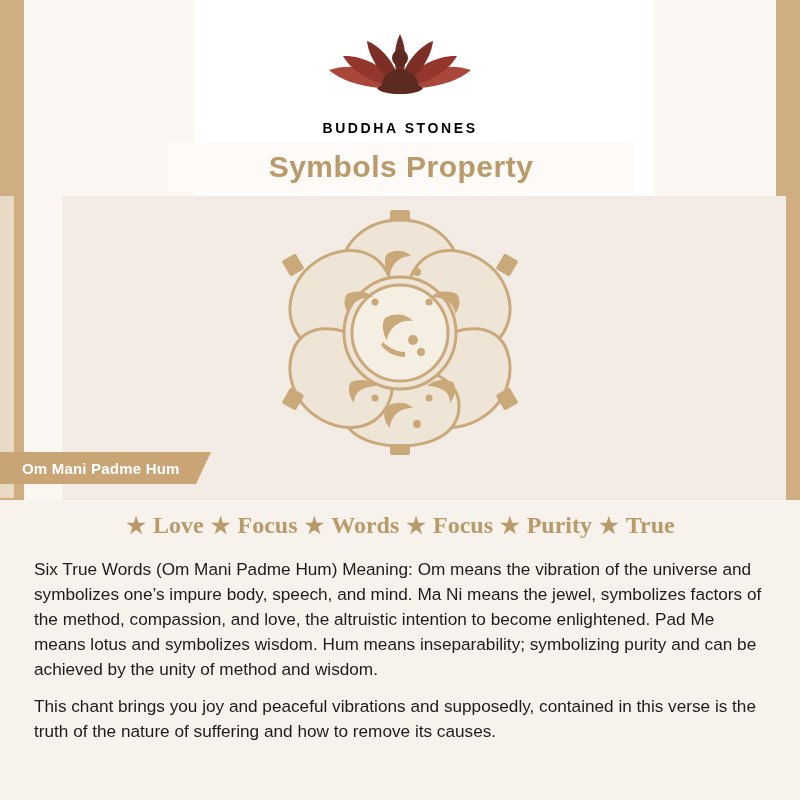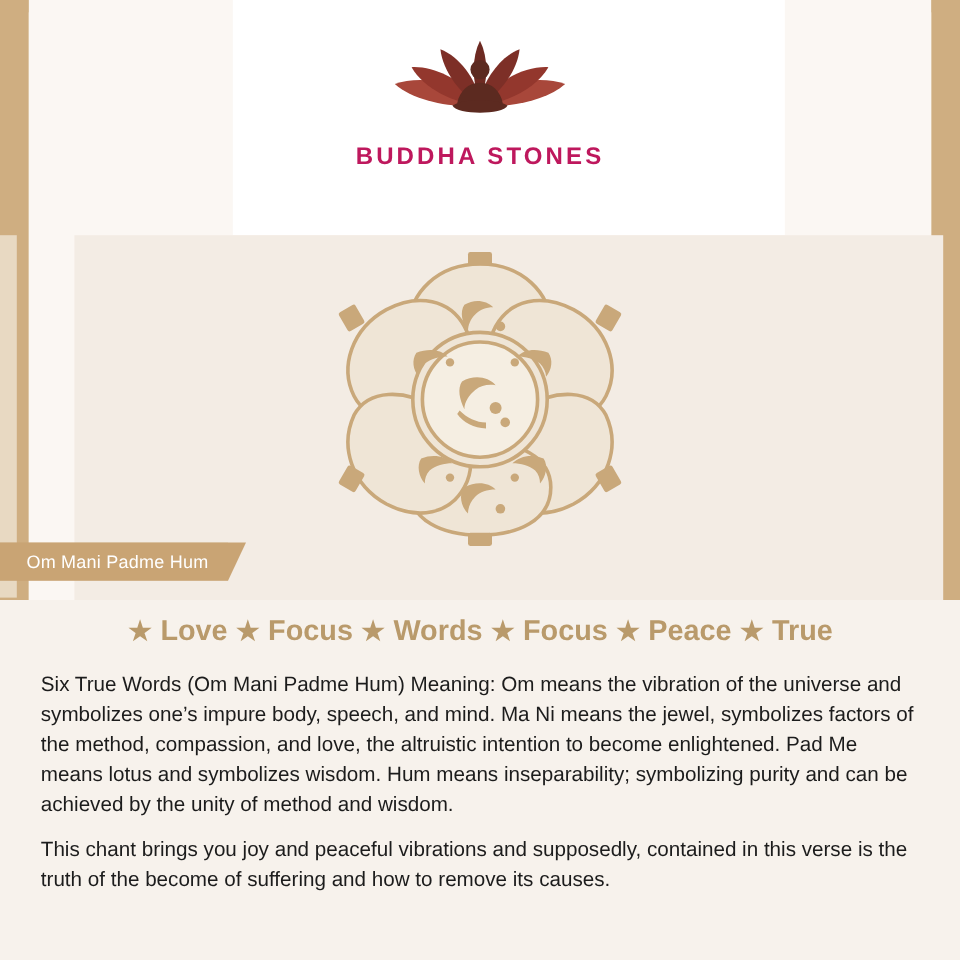--- a/index.html
+++ b/index.html
@@ -92,24 +92,24 @@
     left: 0;
     width: 800px;
     text-align: center;
   }
   .logo-mark {
     display: block;
     margin: 0 auto;
   }
   .logo-text {
     margin-top: 2px;
-    font-size: 20px;
+    font-size: 14px;
     font-weight: bold;
     letter-spacing: 2.6px;
-    color: #be185d;
+    color: #000000;
     font-family: "Liberation Sans", sans-serif;
   }
 
   
   .title-bar {
     position: absolute;
     top: 142px;
     left: 168px;
     width: 466px;
     height: 50px;
@@ -139,21 +139,21 @@
     position: absolute;
     top: 452px;
     left: 0;
     height: 32px;
     background: #c9a474;
     display: flex;
     align-items: center;
     padding: 0 16px 0 22px;
     color: #ffffff;
     font-size: 15px;
-    font-weight: normal;
+    font-weight: bold;
     letter-spacing: 0.2px;
     justify-content: flex-end;
   }
   .om-tab::after {
     content: "";
     position: absolute;
     right: -15px;
     top: 0;
     width: 0; height: 0;
     border-top: 32px solid #c9a474;
@@ -179,20 +179,21 @@
     font-weight: bold;
     color: #b99a6b;
   }
   .kw-star {
     color: #b99a6b;
     font-size: 22px;
     padding: 0 4px;
   }
   .kw-word {
     padding: 0 3px;
+    font-family: Liberation Serif, serif;
   }
   .body-copy {
     padding: 6px 18px 0 22px;
     font-size: 17.2px;
     line-height: 1.45;
     color: #1c1c1c;
   }
   .body-copy p {
     margin: 12px;
   }
@@ -230,20 +231,23 @@
 
       <g fill="#5c2a20">
         <circle cx="95" cy="44" r="8"></circle>
         <path d="M95 55 C 85 55, 78 62, 76 72 L 114 72 C 112 62, 105 55, 95 55 Z"></path>
         <path d="M72 74 C 80 68, 110 68, 118 74 C 114 82, 76 82, 72 74 Z"></path>
       </g>
     </svg>
     <div class="logo-text">BUDDHA STONES</div>
   </div>
 
+  <div class="title-bar">
+    <span class="title-text">Symbols Property</span>
+  </div>
 
   <div class="mandala-wrap">
     <svg width="330" height="250" viewBox="0 0 330 250">
       <g stroke="#c9a87a" fill="#efe5d6" stroke-width="3">
 
         <g>
           <path d="M165 14 C 200 14, 224 38, 224 66 C 224 92, 196 104, 165 104 C 134 104, 106 92, 106 66 C 106 38, 130 14, 165 14 Z"></path>
           <path d="M243 52 C 272 68, 282 100, 270 124 C 258 147, 228 148, 202 132 C 176 116, 166 88, 178 66 C 190 44, 216 38, 243 52 Z"></path>
           <path d="M270 140 C 282 166, 272 198, 243 214 C 216 228, 190 222, 178 200 C 166 178, 176 150, 202 134 C 228 118, 258 118, 270 140 Z"></path>
           <path d="M165 240 C 134 240, 106 228, 106 200 C 106 174, 134 162, 165 162 C 196 162, 224 174, 224 200 C 224 228, 196 240, 165 240 Z"></path>
@@ -293,23 +297,23 @@
     <div class="keywords">
       <span class="kw-star">★</span>
       <span class="kw-word">Love</span>
       <span class="kw-star">★</span>
       <span class="kw-word">Focus</span>
       <span class="kw-star">★</span>
       <span class="kw-word">Words</span>
       <span class="kw-star">★</span>
       <span class="kw-word">Focus</span>
       <span class="kw-star">★</span>
-      <span class="kw-word">Peace</span>
+      <span class="kw-word">Purity</span>
       <span class="kw-star">★</span>
       <span class="kw-word">True</span>
     </div>
     <div class="body-copy">
       <p>Six True Words (Om Mani Padme Hum) Meaning: Om means the vibration of the universe and symbolizes one’s impure body, speech, and mind. Ma Ni means the jewel, symbolizes factors of the method, compassion, and love, the altruistic intention to become enlightened. Pad Me means lotus and symbolizes wisdom. Hum means inseparability; symbolizing purity and can be achieved by the unity of method and wisdom.</p>
-      <p>This chant brings you joy and peaceful vibrations and supposedly, contained in this verse is the truth of the become of suffering and how to remove its causes.</p>
+      <p>This chant brings you joy and peaceful vibrations and supposedly, contained in this verse is the truth of the nature of suffering and how to remove its causes.</p>
     </div>
   </div>
 
 </div>
 
 </body></html>

